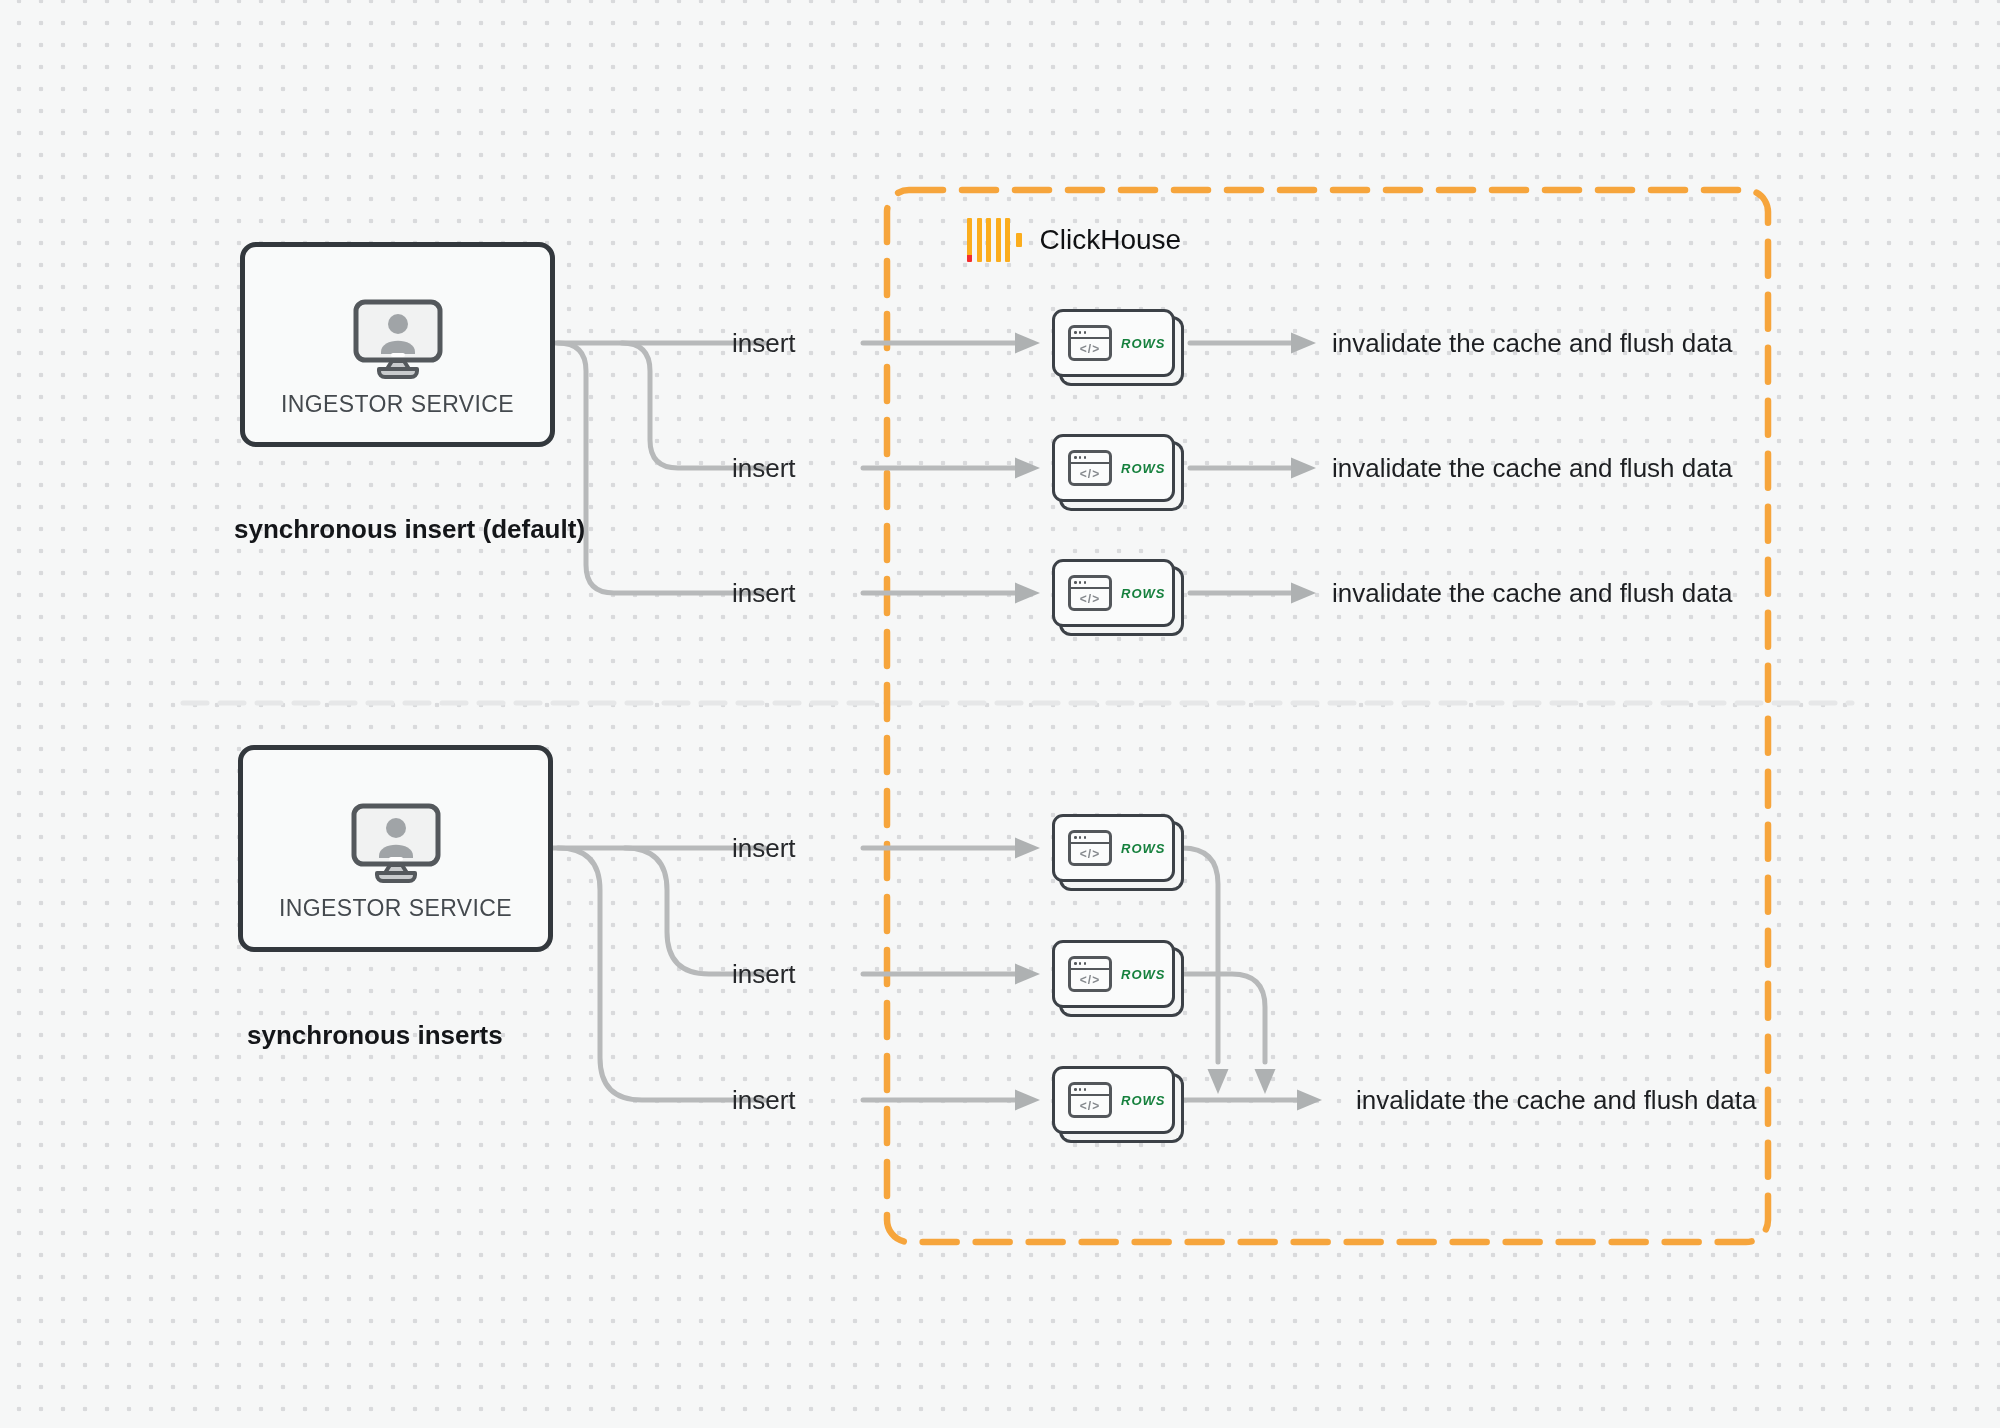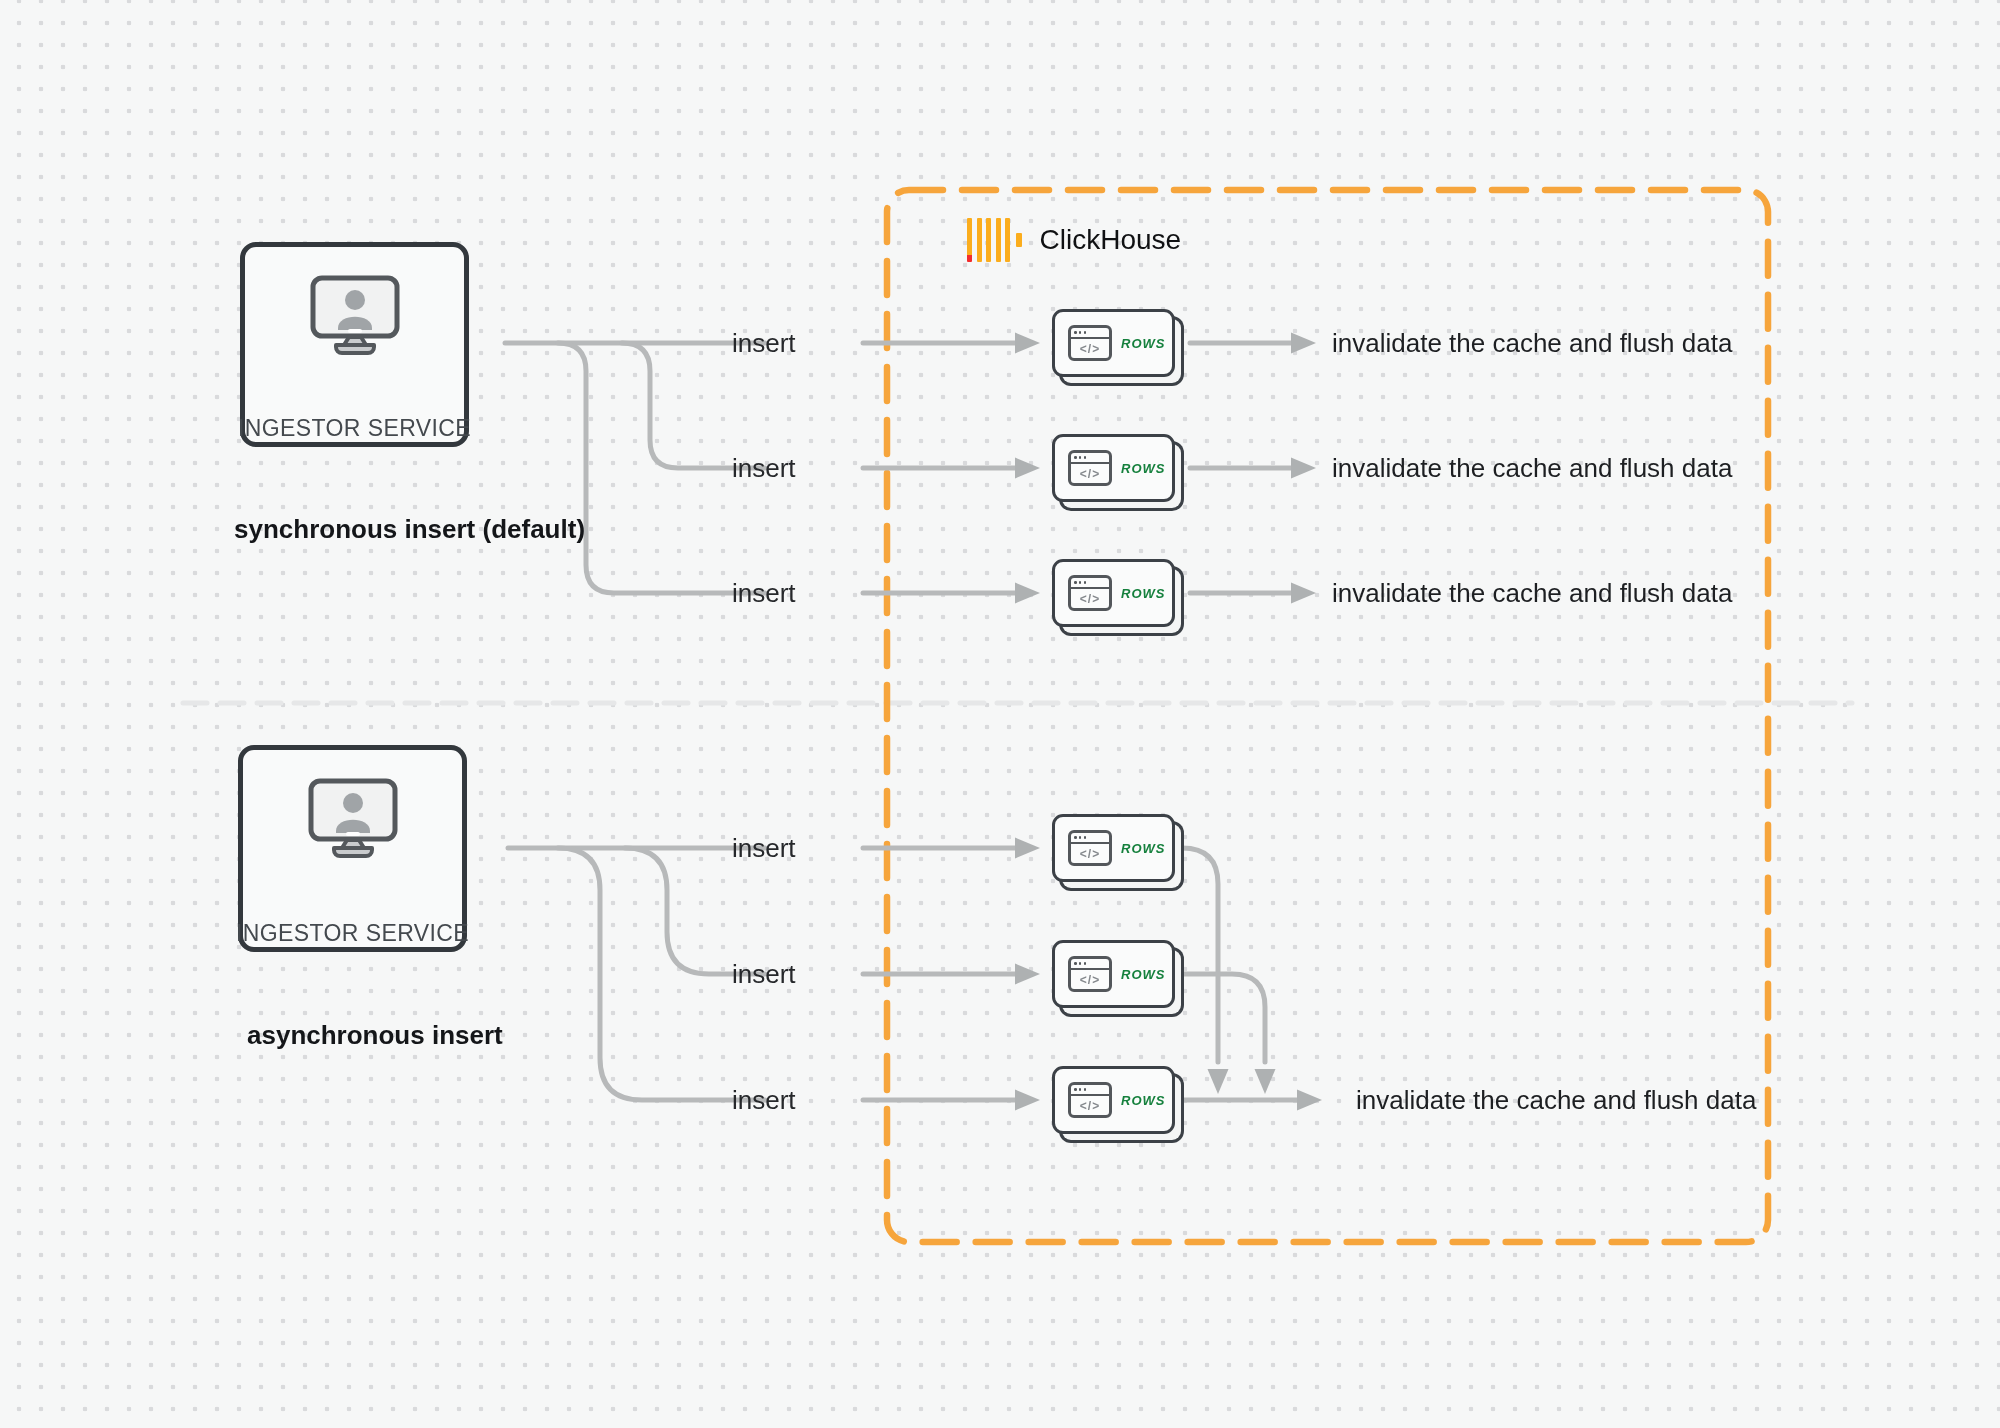--- a/index.html
+++ b/index.html
@@ -13,26 +13,26 @@
     background-color:#f6f7f7;
     background-image:radial-gradient(circle, #d9dadc 2.1px, rgba(217,218,220,0) 2.6px);
     background-size:22px 22px;
     background-position:8px 12px;
   }
   svg.connectors{position:absolute;left:0;top:0;z-index:1;}
 
   
   .ingestor{
     position:absolute;z-index:2;
-    width:229px;height:205px;
+    width:315px;height:205px;
     background:#f9fafa;
     border:5px solid #33383d;
     border-radius:16px;
     box-sizing:border-box;
-    display:flex;flex-direction:column;align-items:center;justify-content:space-between;
+    display:flex;flex-direction:column;align-items:center;justify-content:center;
   }
   .ingestor .monitor{margin-top:26px;width:104px;height:84px;}
   .ingestor .ing-label{
     margin-top:10px;
     font-size:23px;color:#44494e;letter-spacing:.4px;
     white-space:nowrap;
   }
 
   
   .section-label{
@@ -177,21 +177,21 @@
       <circle cx="50" cy="27" r="10" fill="#a0a4a7"></circle>
       <path d="M33,55 C33,40 67,40 67,55 L67,57 L33,57 Z" fill="#a0a4a7"></path>
       <rect x="43" y="56" width="14" height="4" rx="2" fill="#ffffff"></rect>
       <path d="M44,64 L56,64 L61,72 L39,72 Z" fill="#c9cbcd" stroke="#54585c" stroke-width="4" stroke-linejoin="round"></path>
       <path d="M31,72 L69,72 L69,74 C69,77.5 66.5,80 63,80 L37,80 C33.5,80 31,77.5 31,74 Z" fill="#c9cbcd" stroke="#54585c" stroke-width="4" stroke-linejoin="round"></path>
     </svg>
     <div class="ing-label">INGESTOR SERVICE</div>
   </div>
 
   <div class="section-label" style="left:234px;top:514px;">synchronous insert (default)</div>
-  <div class="section-label" style="left:247px;top:1020px;">asynchronous insert</div>
+  <div class="section-label" style="left:247px;top:1020px;">synchronous inserts</div>
 
   <div class="insert-label" style="left:732px;top:327px;">insert</div>
   <div class="insert-label" style="left:732px;top:452px;">insert</div>
   <div class="insert-label" style="left:732px;top:577px;">insert</div>
   <div class="insert-label" style="left:732px;top:832px;">insert</div>
   <div class="insert-label" style="left:732px;top:958px;">insert</div>
   <div class="insert-label" style="left:732px;top:1084px;">insert</div>
 
   <div class="rows-card" style="left:1052px;top:309px;">
     <div class="win-icon">

